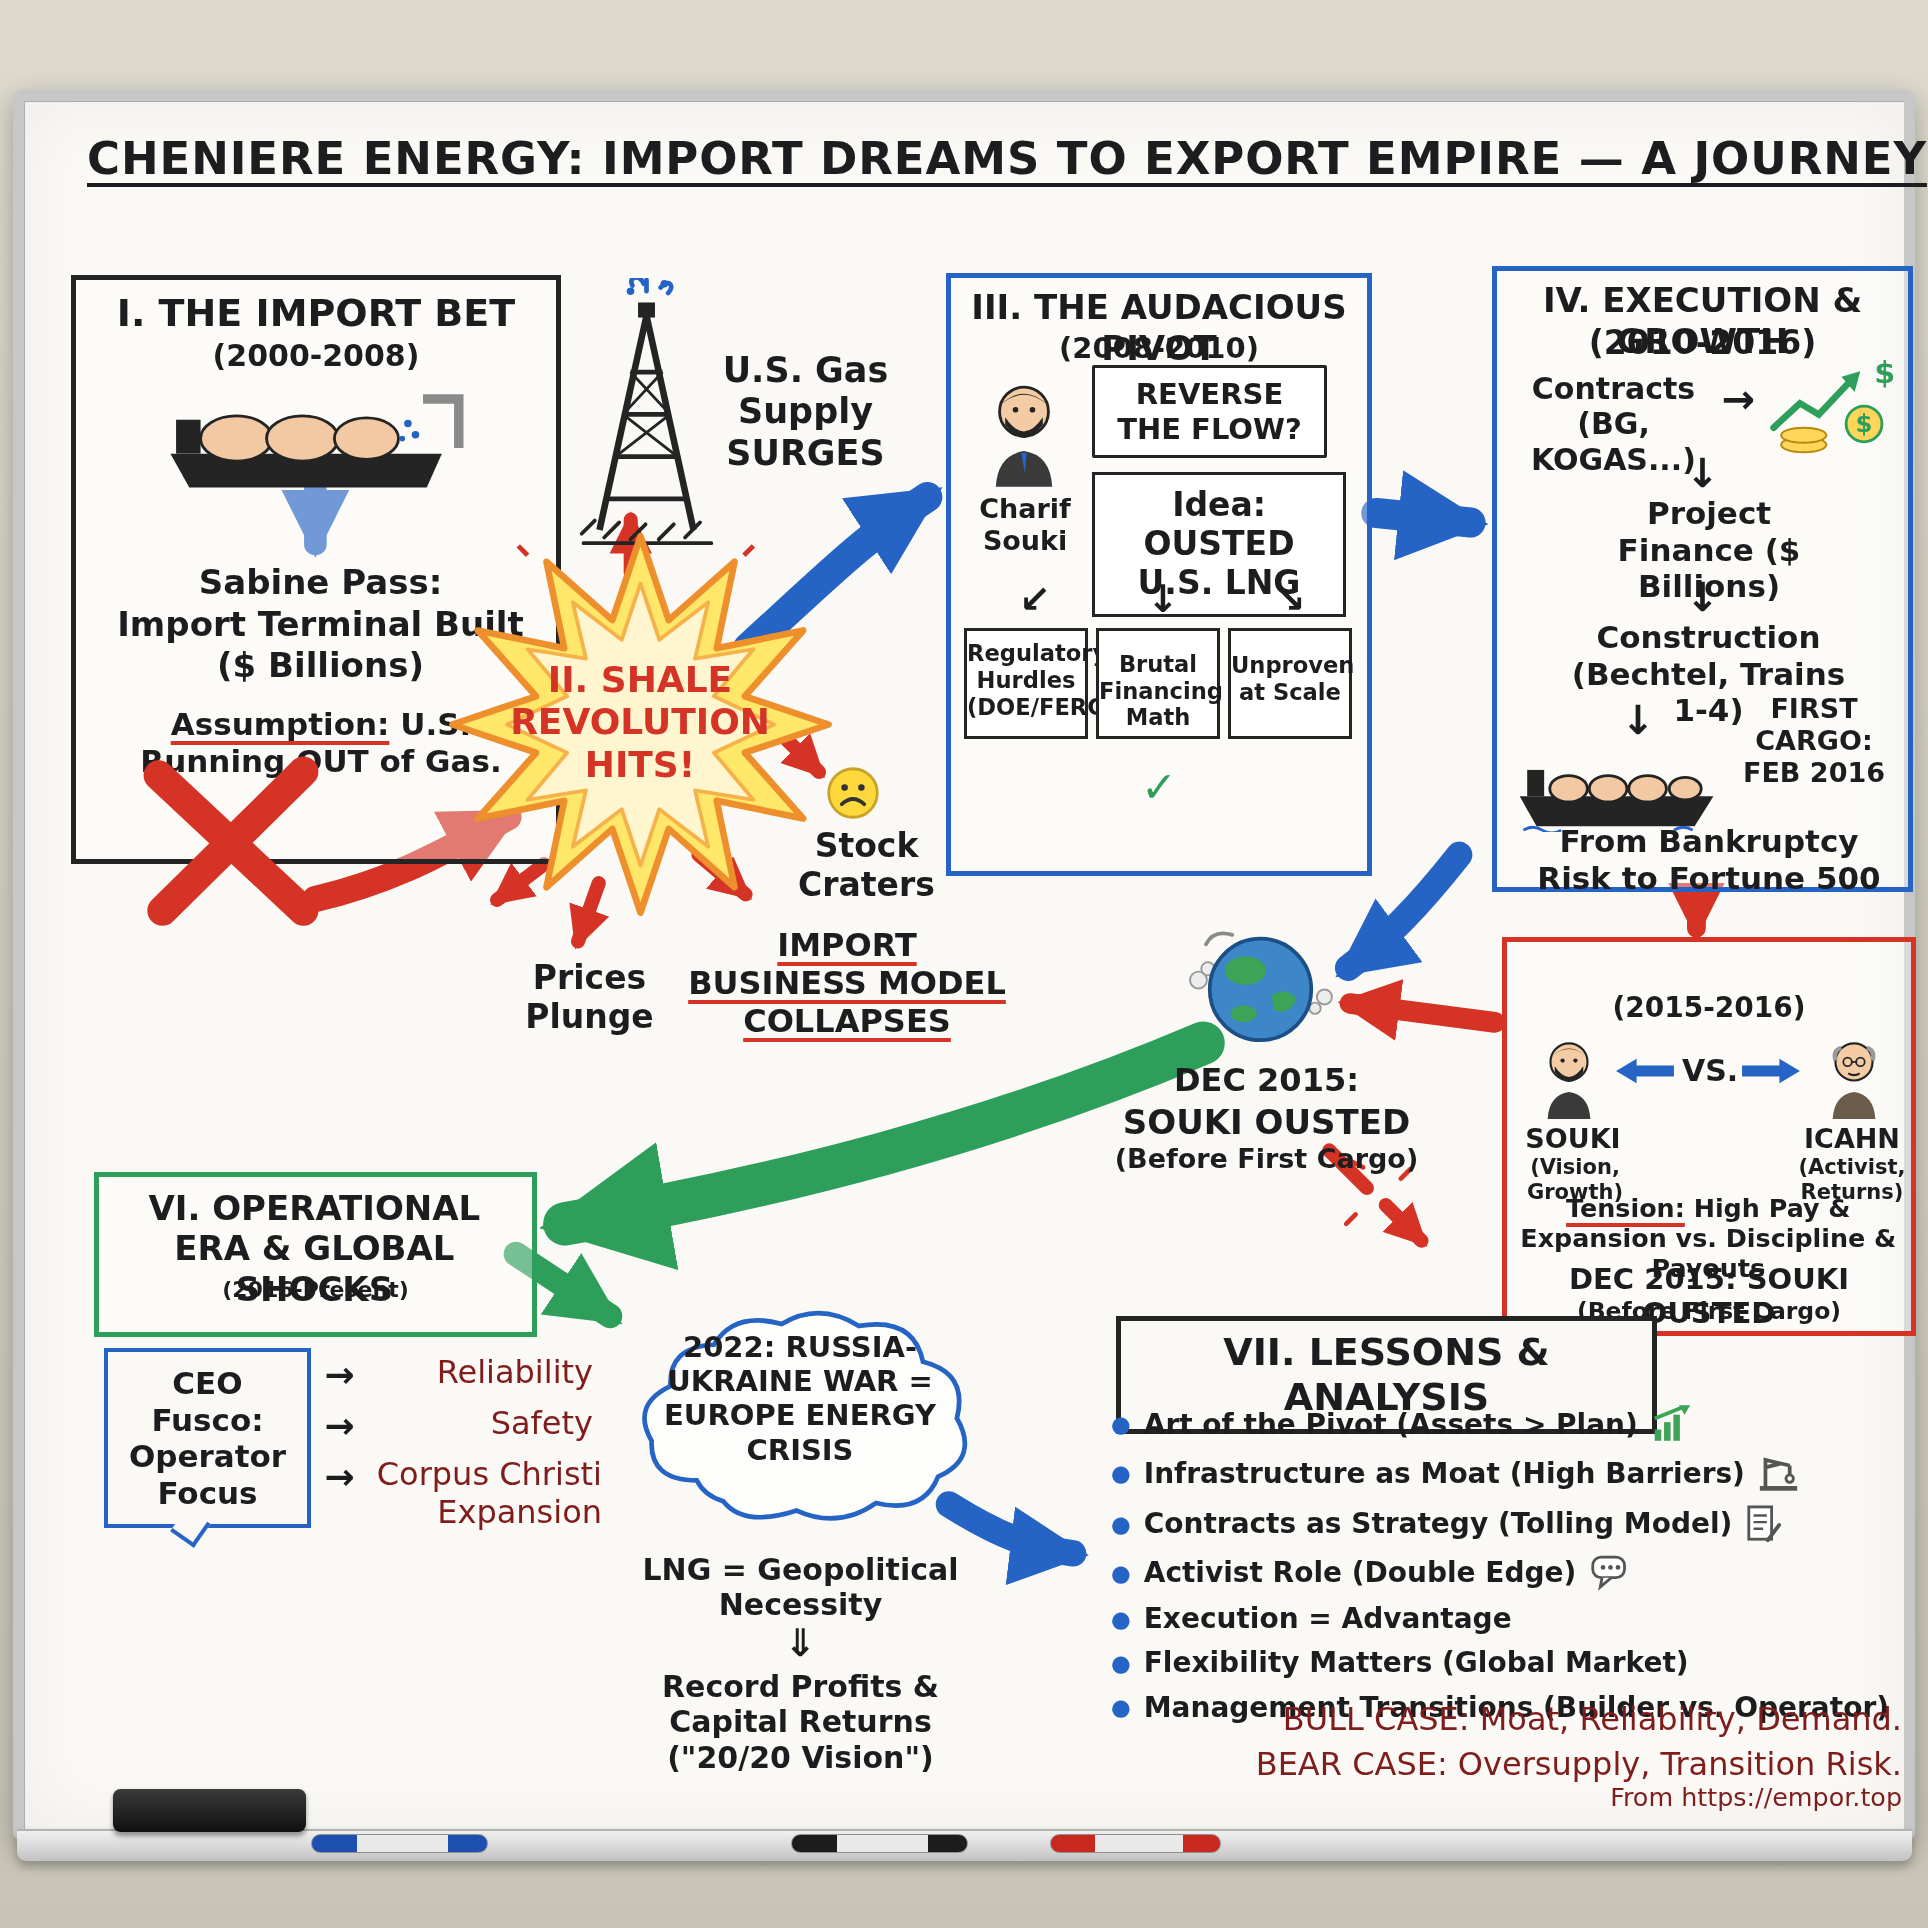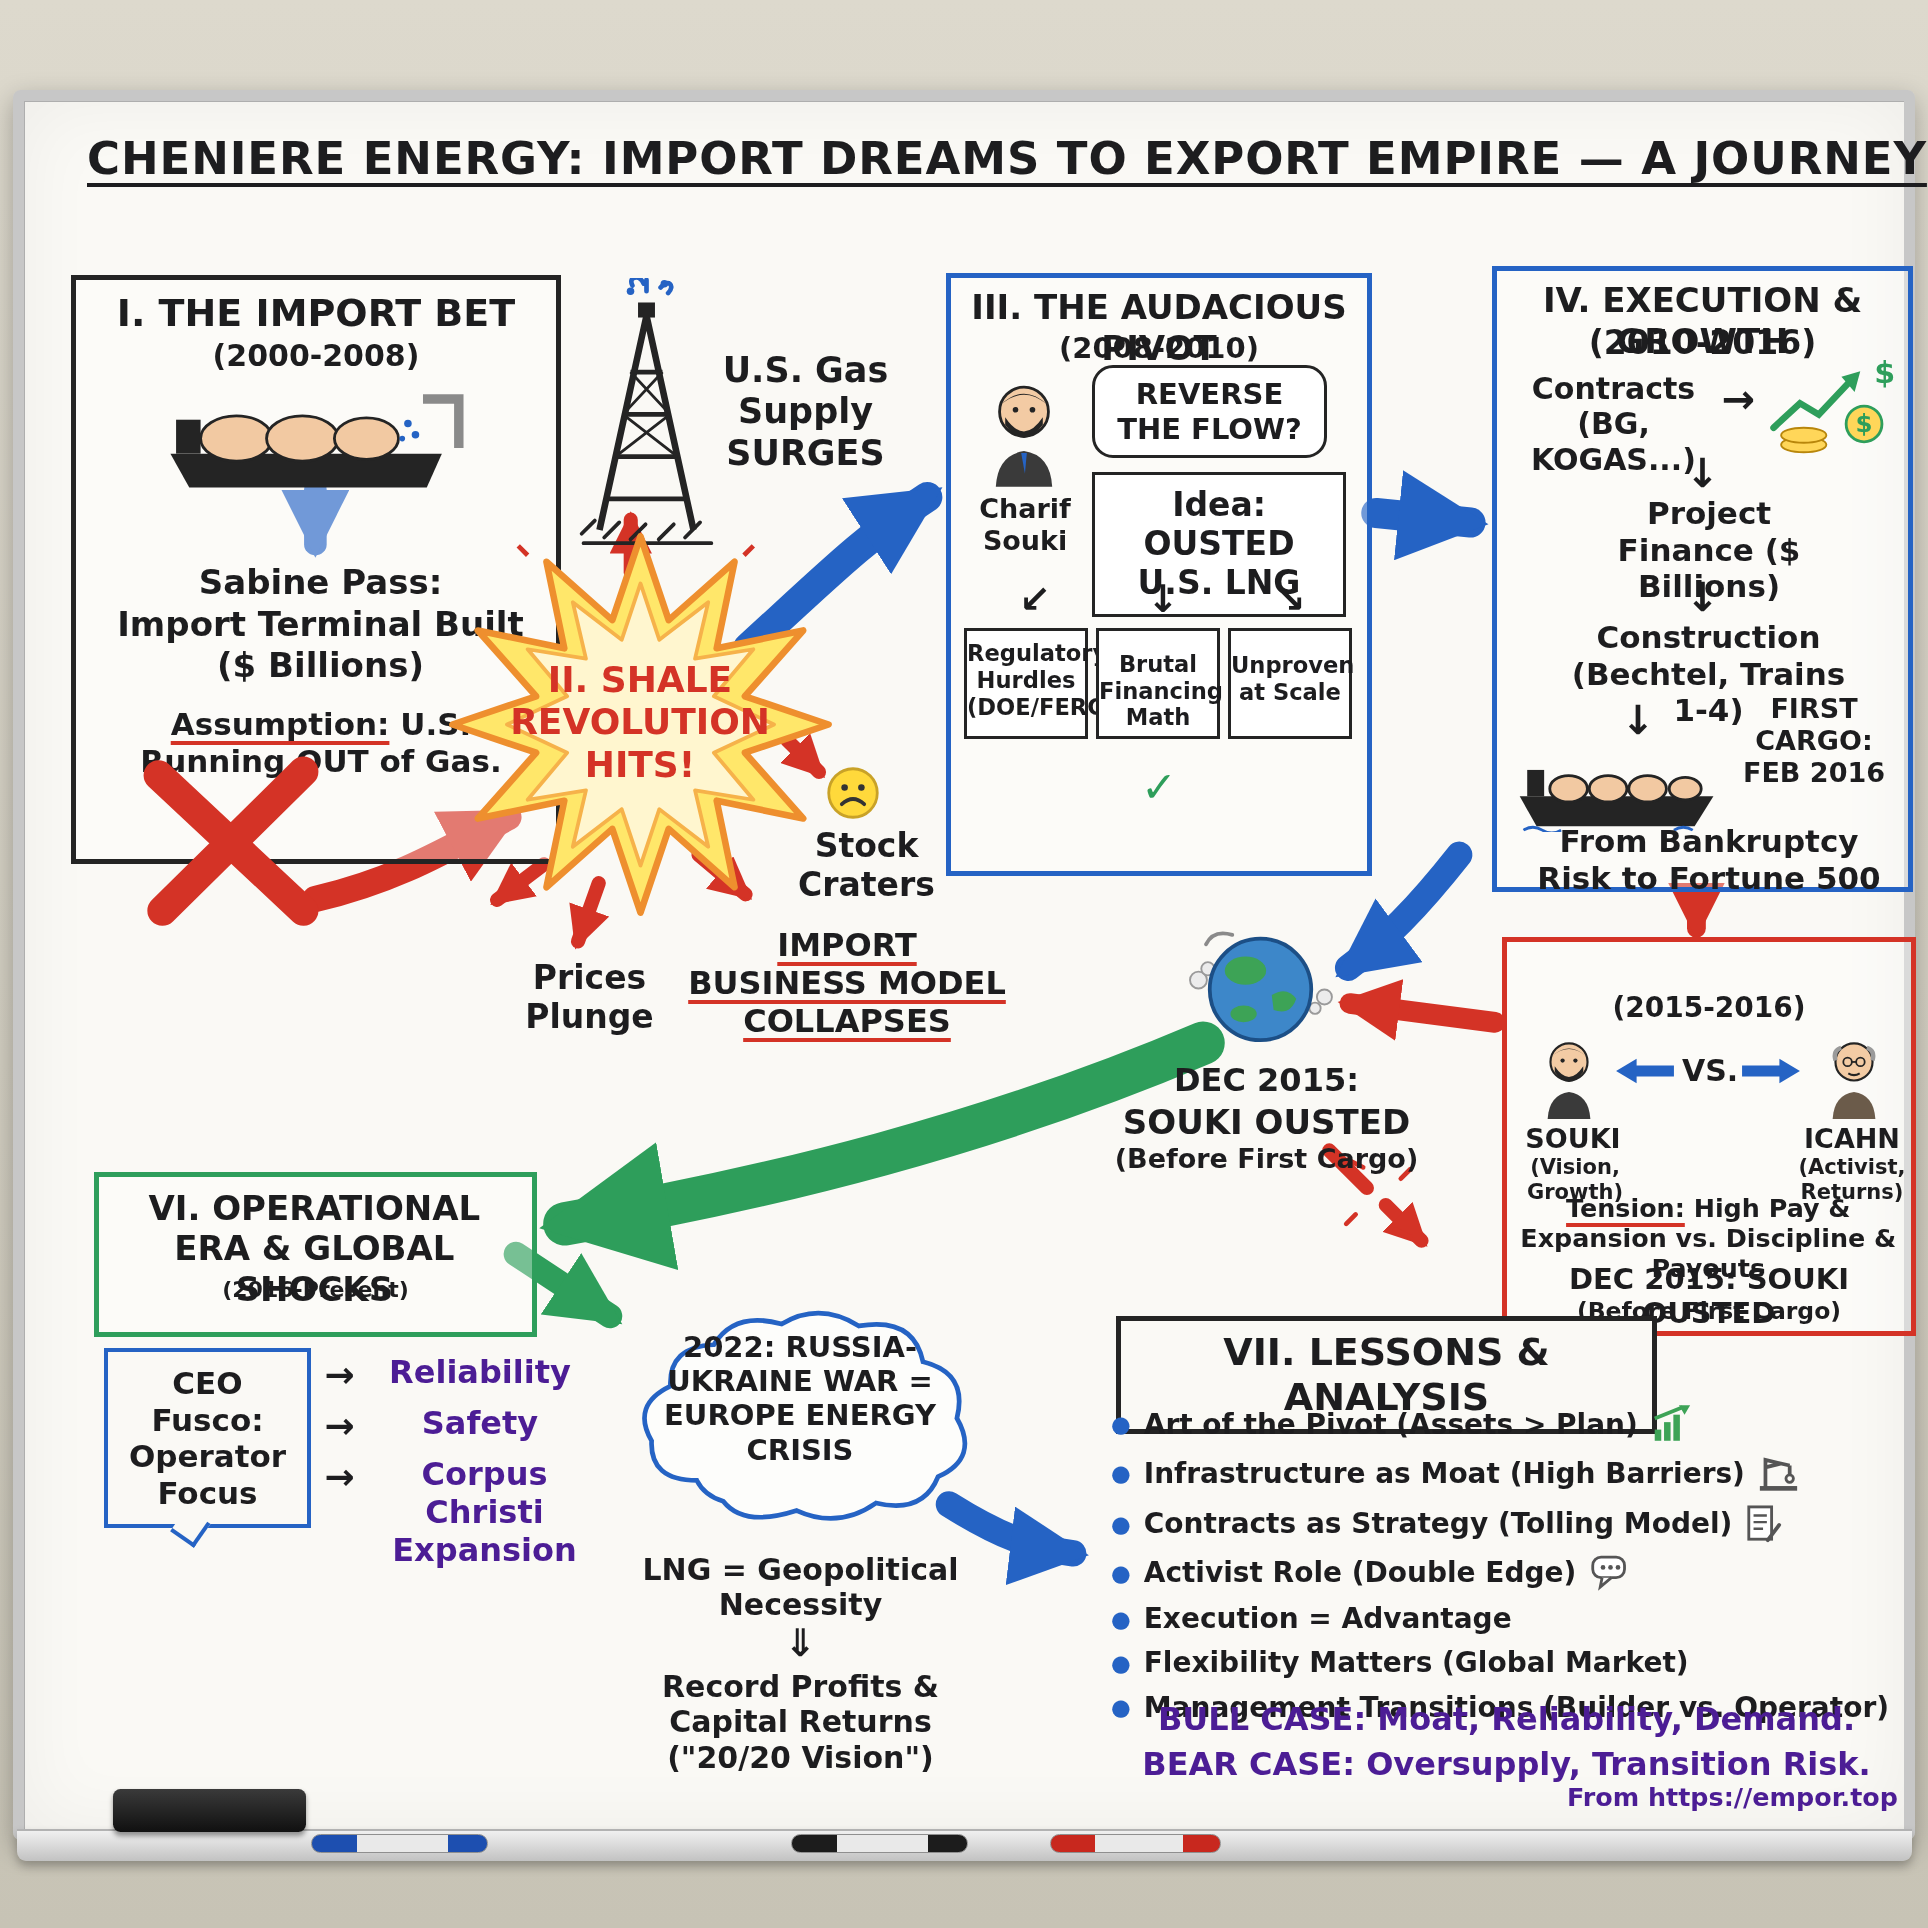--- a/index.html
+++ b/index.html
@@ -7,33 +7,33 @@
   body{position:relative;overflow:hidden;font-family:"DejaVu Sans",sans-serif;color:#1d1d1f;background:#d3cfc2}
   .wall{position:absolute;inset:0;background:linear-gradient(180deg,#ddd9cd 0%,#d2cec1 55%,#c7c3b5 100%)}
   .abs{position:absolute}
   .frame{position:absolute;left:13px;top:90px;width:1902px;height:1750px;border:11.3px solid #c7c7c7;border-radius:7.5px;
          box-shadow:0 9.4px 26px rgba(0,0,0,.28), inset 0 0 0 1.9px #aeaeae}
   .surface{position:absolute;left:24.5px;top:102px;width:1879px;height:1727px;background:#faf9f5;
            box-shadow:inset 0 0 75px rgba(0,0,0,.05)}
   .tray{position:absolute;left:17px;top:1829px;width:1895px;height:32px;background:linear-gradient(180deg,#f0f0f0,#c2c2c2);
         border-top:2.8px solid #b2b2b2;border-radius:0 0 9.4px 9.4px;box-shadow:0 5.6px 9.4px rgba(0,0,0,.25)}
   .t{font-weight:700;text-align:center;line-height:1.18;color:#1d1d1f}
-  .lt{font-weight:700;text-align:center;line-height:1.18;color:#4c1d95}
+  .lt{font-weight:400;text-align:right;line-height:1.18;color:#7f1d1d}
   .box{position:absolute;border:5.6px solid #242424;background:rgba(255,255,255,.35)}
   .box.blue{border-color:#2563c4}
   .box.red{border-color:#d43326}
   .box.green{border-color:#2e9e5b}
   .u-red{text-decoration:underline;text-decoration-color:#d43326;text-decoration-thickness:3.8px;text-underline-offset:5.6px}
   .u-blk{text-decoration:underline;text-decoration-thickness:3.8px;text-underline-offset:8.5px}
   .overlay{position:absolute;left:0;top:0;pointer-events:none}
   .red{color:#d43326}.blue{color:#2563c4}.green{color:#2e9e5b}
   .row{display:flex;align-items:center;justify-content:center;gap:9.4px}
   .lesson-row{display:flex;align-items:center;gap:13px;margin-bottom:11.3px;font-weight:700;font-size:28px}
   .lesson-row .blt{color:#2563c4;font-size:22.6px}
-  .speech{border:3.8px solid #242424;border-radius:21px;background:#fff;padding:9.4px 11.3px}
+  .speech{border:3.8px solid #242424;border-radius:2px;background:#fff;padding:9.4px 11.3px}
   .ceo-tail:after{content:"";position:absolute;left:68px;bottom:-17px;width:24.5px;height:24.5px;background:#faf9f5;
                   border-right:4.7px solid #2563c4;border-bottom:4.7px solid #2563c4;transform:rotate(35deg)}
   svg text{font-family:"DejaVu Sans",sans-serif}
 </style>
 </head>
 <body>
 
 <div class="wall"></div>
 <div class="frame"></div>
 <div class="surface"></div>

